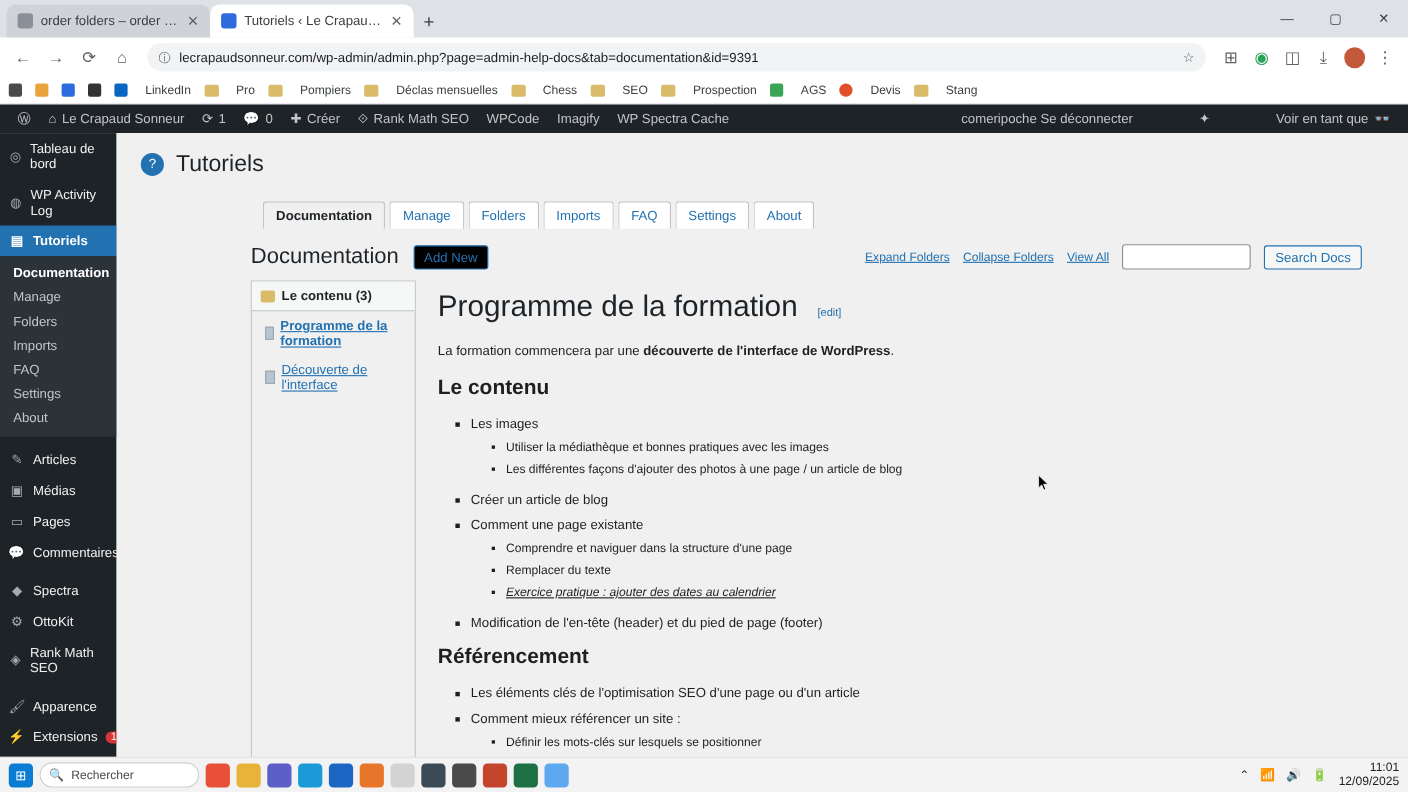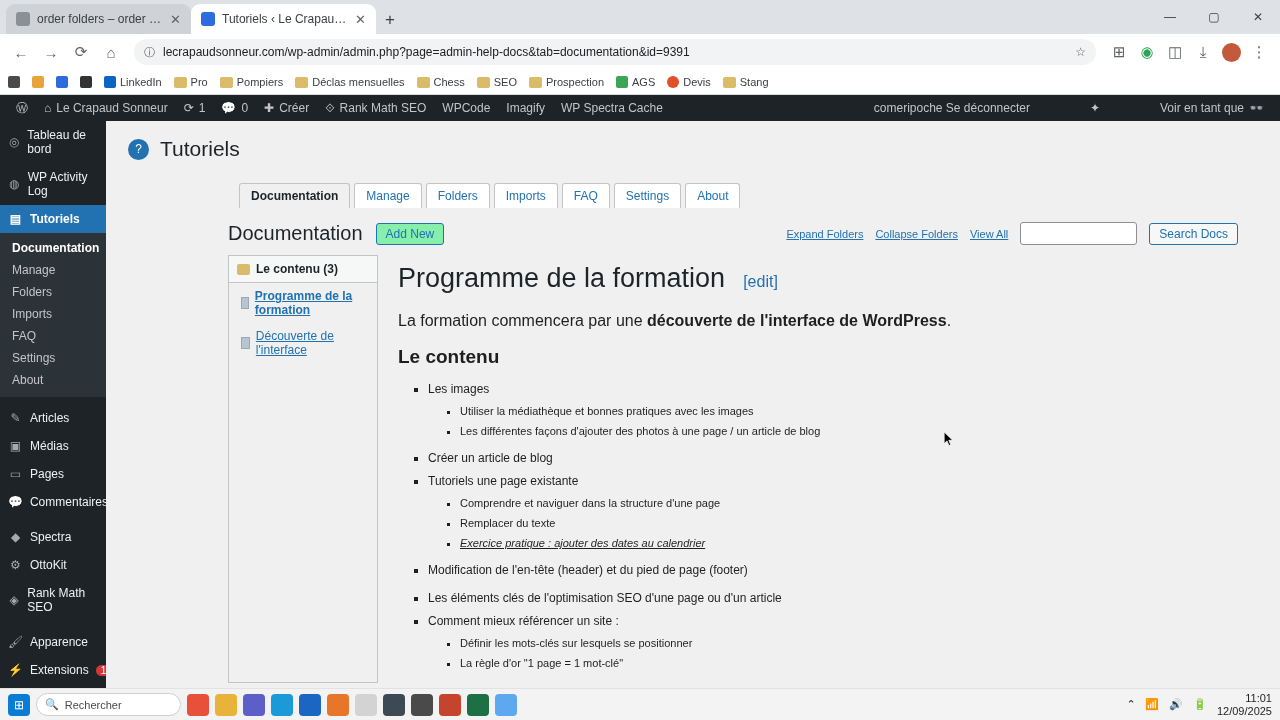--- a/index.html
+++ b/index.html
@@ -38,21 +38,21 @@
     padding:0 10px; gap:8px; font-size:12px; color:#202124; margin:0 6px;
   }
   .omnibox .lock { font-size:11px; color:#5f6368; }
   .omnibox .url { flex:1; overflow:hidden; white-space:nowrap; }
   .omnibox .star { color:#5f6368; }
   .tb-right { display:flex; align-items:center; gap:2px; }
   .avatar-c { width:19px; height:19px; border-radius:50%; background:#c2593b; }
 
   .bookmarks { height:25px; background:#ffffff; display:flex; align-items:center;
     padding:0 8px; gap:12px; font-size:11px; color:#3c4043; border-bottom:1px solid #dadce0; }
-  .bm { display:flex; align-items:center; gap:4px; white-space:nowrap; }
+  .bm { display:flex; align-items:center; gap:16px; white-space:nowrap; }
   .bm .bico { width:12px; height:12px; border-radius:2px; display:inline-block; }
   .fldr { width:13px; height:11px; background:#d9bb6a; border-radius:2px; display:inline-block; }
 
   
   .wp { display:flex; height:585px; }
   .adminbar {
     position:absolute; left:0; right:0; height:26px; background:#1d2327; color:#c3c4c7;
     display:flex; align-items:center; font-size:12px; padding:0 8px; gap:0;
   }
   .ab-item { display:flex; align-items:center; gap:5px; padding:0 8px; height:26px; white-space:nowrap; }
@@ -72,41 +72,41 @@
 
   .page-head { display:flex; align-items:center; gap:11px; padding:16px 0 0 22px; }
   .page-head .circ { width:21px; height:21px; border-radius:50%; background:#2271b1; color:#fff;
     display:flex; align-items:center; justify-content:center; font-size:12px; }
   .page-head h1 { margin:0; font-size:21px; font-weight:400; color:#1d2327; }
 
   .tabs-row { display:flex; gap:4px; padding:22px 0 0 133px; }
   .ntab { background:#fff; border:1px solid #c3c4c7; border-bottom:none; border-radius:3px 3px 0 0;
     padding:5px 11px; font-size:12px; color:#2271b1; }
   .ntab.active { color:#1d2327; font-weight:600; background:#f0f0f1; }
-  .btn-secondary { border:1px solid #2271b1; color:#2271b1; background:#86efac;
+  .btn-secondary { border:1px solid #2271b1; color:#2271b1; background:#000000;
     border-radius:3px; padding:3px 9px; font-size:12px; margin-left:13px; }
   .head-right { margin-left:auto; display:flex; align-items:center; gap:12px; font-size:11px; }
   .link { color:#2271b1; text-decoration:underline; }
   .search-input { width:117px; height:23px; border:1px solid #8c8f94; border-radius:3px; }
   .btn-search { border:1px solid #2271b1; color:#2271b1; background:#f6f7f7; border-radius:3px;
     padding:3px 9px; font-size:12px; }
 
   .doc-body { display:flex; padding:0 0 0 0; }
   .doc-tree { width:150px; flex:0 0 150px; border:1px solid #c3c4c7; margin-left:0; }
   .tree-head { background:#f6f7f7; border-bottom:1px solid #c3c4c7; padding:6px 8px;
     font-size:12px; font-weight:700; color:#1d2327; display:flex; gap:6px; align-items:center; }
   .tree-item { padding:6px 8px 6px 12px; font-size:12px; display:flex; gap:6px; align-items:center; }
   .tree-item .link { text-decoration:underline; }
   .doc-ico { width:10px; height:12px; background:#b8c4d0; border:1px solid #9aa7b5; display:inline-block; }
 
   .doc-main { flex:1; padding:6px 20px 0 20px; }
   .doc-main h1 { font-size:27px; font-weight:400; margin:2px 0 18px 0; color:#1d2327; display:flex;
     align-items:baseline; gap:18px; }
-  .doc-main h1 .edit { font-size:16px; color:#2271b1; }
-  .doc-main p { font-size:16px; margin:0 0 16px 0; }
+  .doc-main h1 .edit { font-size:10px; color:#2271b1; }
+  .doc-main p { font-size:12px; margin:0 0 16px 0; }
   .doc-main h2 { font-size:19px; font-weight:700; margin:0 0 14px 0; }
   .doc-main ul { margin:0 0 14px 0; padding-left:30px; }
   .doc-main li { font-size:12px; margin:0 0 9px 0; list-style:square; }
   .doc-main ul ul { margin-top:9px; padding-left:32px; }
   .doc-main ul ul li { font-size:11px; margin-bottom:8px; }
   .ital { font-style:italic; }
   .undline { text-decoration:underline; }
   .bold { font-weight:700; }
 
   .cursor { position:absolute; left:838px; top:311px; width:11px; height:16px; pointer-events:none; }
@@ -379,30 +379,31 @@
             <ul>
               <li>
                 <span>Les images</span>
                 <ul>
                   <li>Utiliser la médiathèque et bonnes pratiques avec les images</li>
                   <li>Les différentes façons d'ajouter des photos à une page / un article de blog</li>
                 </ul>
               </li>
               <li>Créer un article de blog</li>
               <li>
-                <span>Tutoriels une page existante</span>
+                <span>Comment une page existante</span>
                 <ul>
                   <li>Comprendre et naviguer dans la structure d'une page</li>
                   <li>Remplacer du texte</li>
                   <li class="ital undline">Exercice pratique : ajouter des dates au calendrier</li>
                 </ul>
               </li>
               <li>Modification de l'en-tête (header) et du pied de page (footer)</li>
             </ul>
 
+            <h2>Référencement</h2>
             <ul>
               <li>Les éléments clés de l'optimisation SEO d'une page ou d'un article</li>
               <li>
                 <span>Comment mieux référencer un site :</span>
                 <ul>
                   <li>Définir les mots-clés sur lesquels se positionner</li>
                   <li>La règle d'or "1 page = 1 mot-clé"</li>
 
                 </ul>
               </li>

